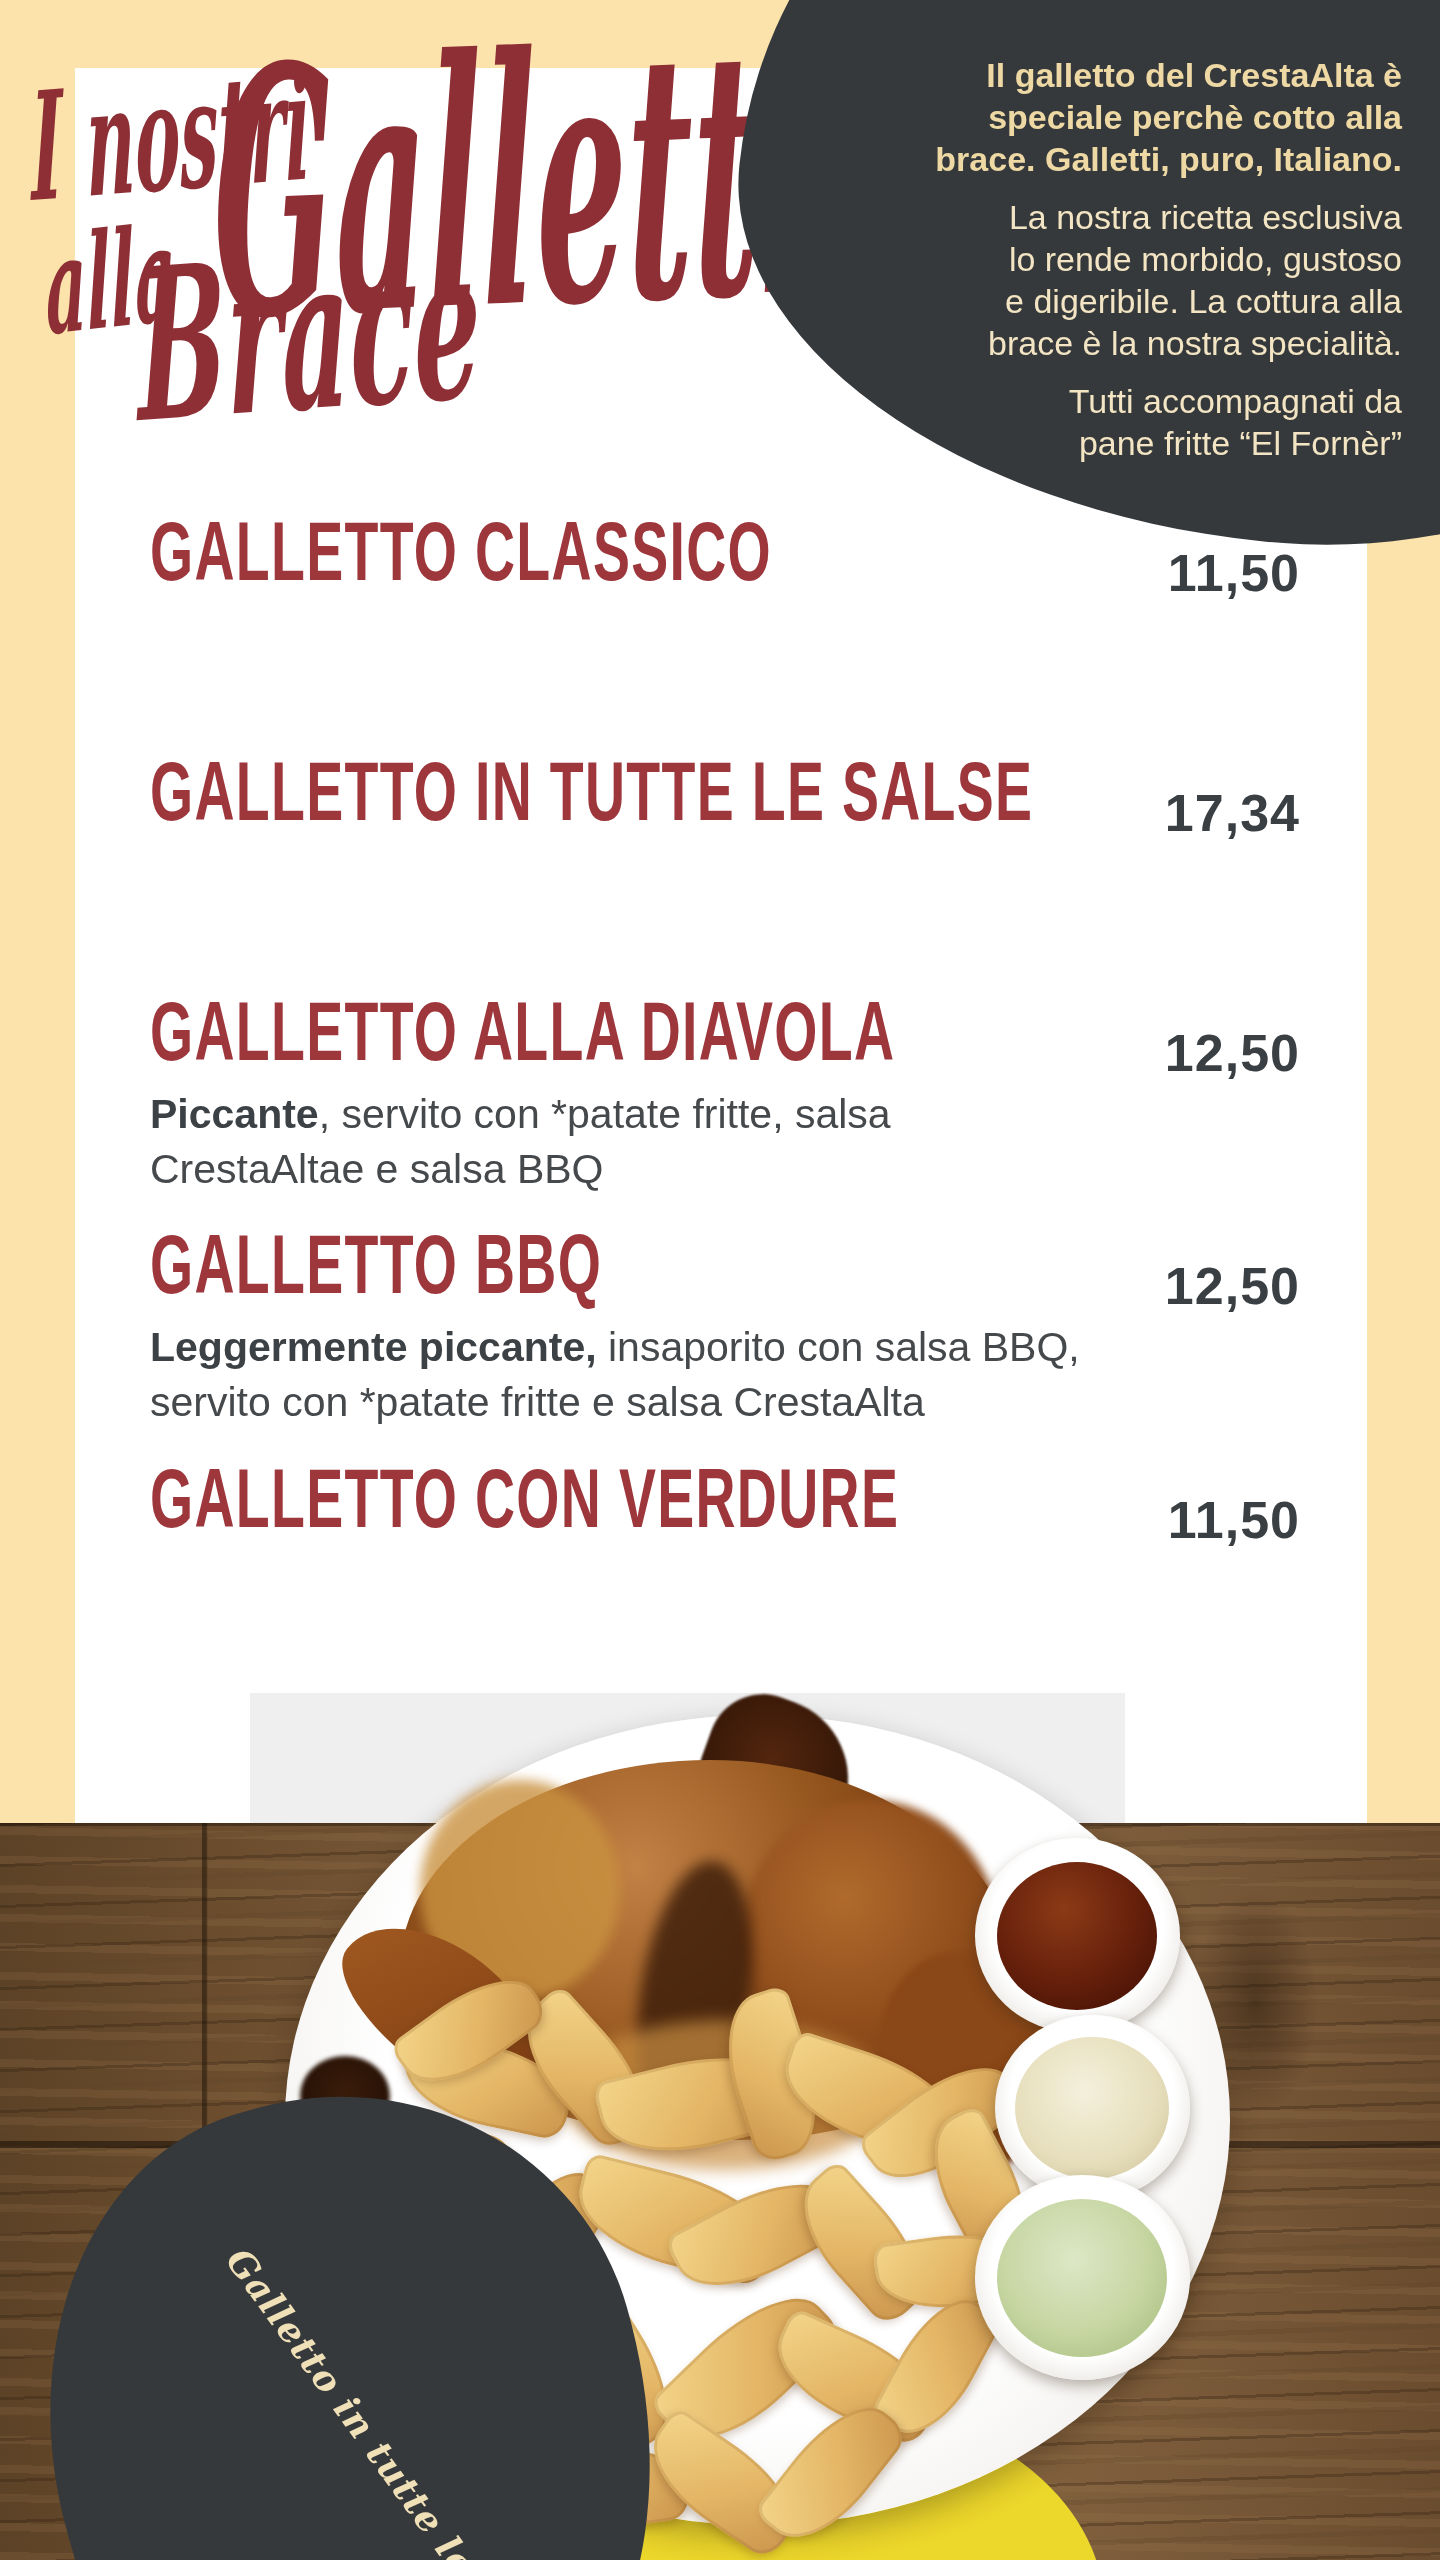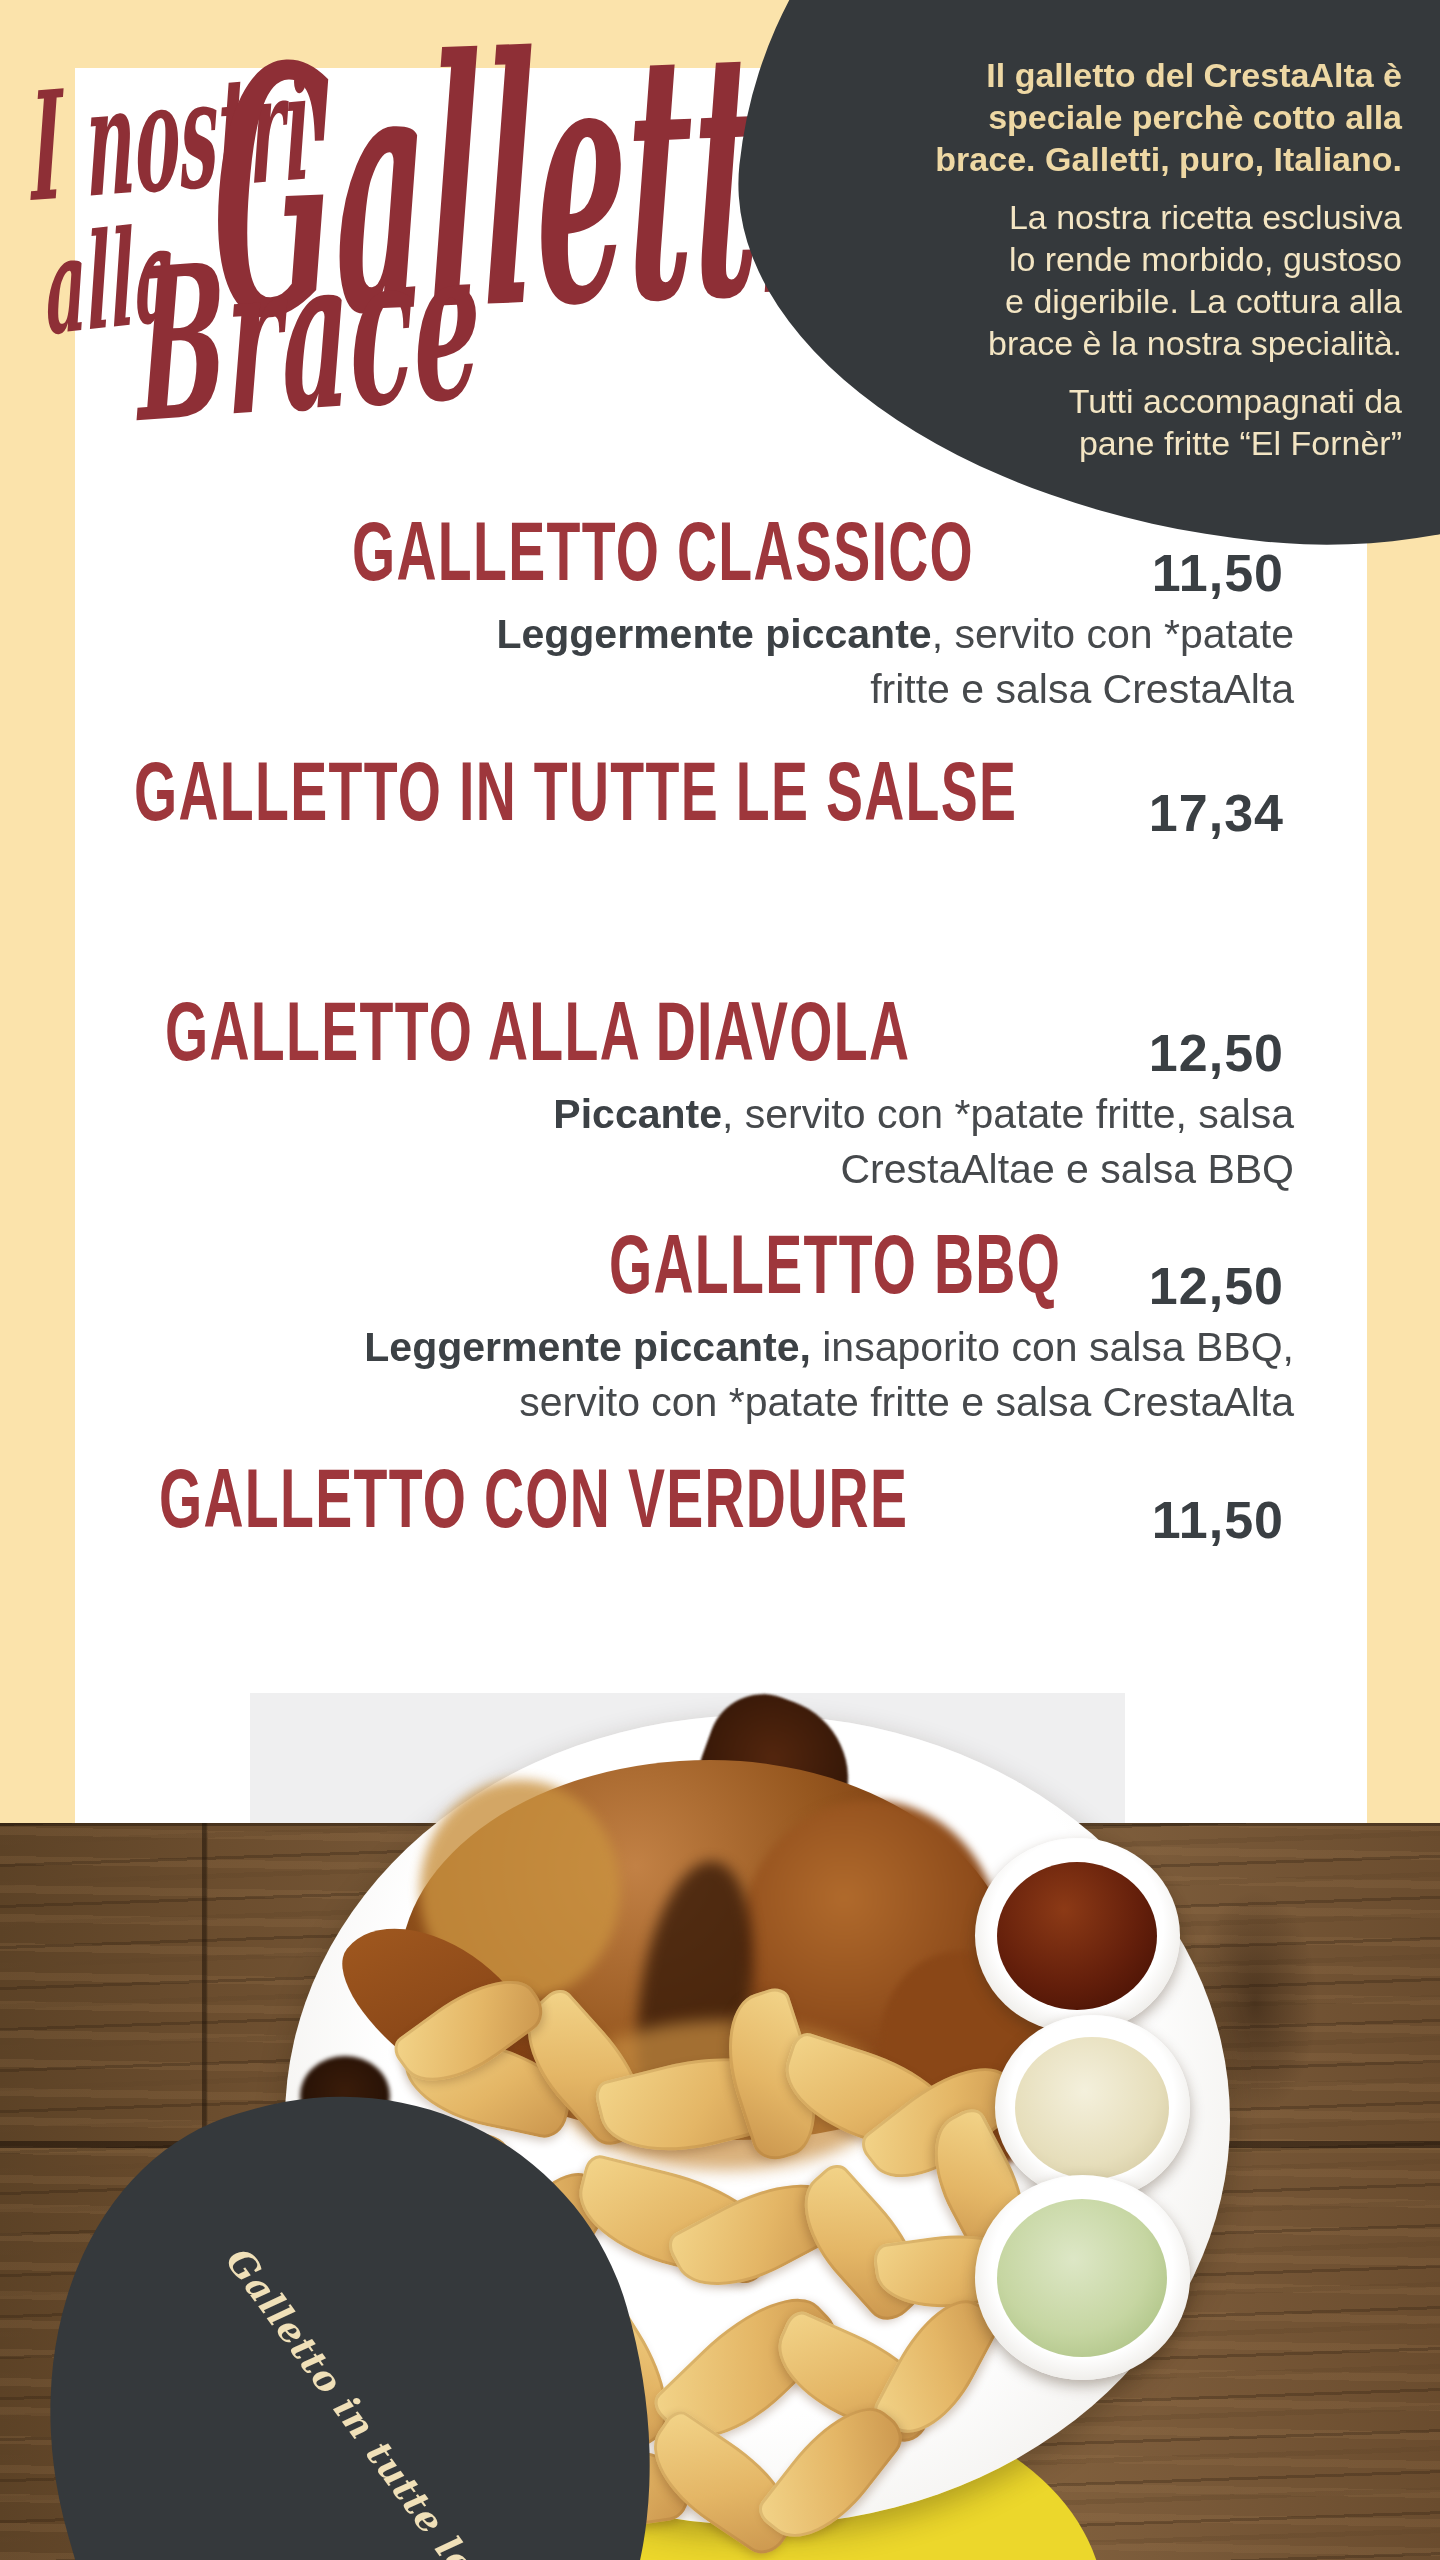--- a/index.html
+++ b/index.html
@@ -17,21 +17,21 @@
 
   
   .bubble{position:absolute;left:745px;top:-262px;width:1012px;height:800px;background:#35393c;
           border-radius:50% 50% 45% 55% / 60% 60% 40% 40%;transform:rotate(6deg);z-index:4;}
   .bubble-text{position:absolute;top:54px;right:38px;width:660px;text-align:right;z-index:5;}
   .bubble-text p{margin:0 0 16px 0;font-size:34px;line-height:42px;white-space:pre-line;}
   .bubble-lead{font-weight:bold;color:#eed8a4;}
   .bubble-body,.bubble-foot{color:#f3e5c3;}
 
   
-  .menu-item{position:absolute;left:134px;width:1160px;z-index:6;text-align:right;}
+  .menu-item{position:absolute;left:150px;width:1160px;z-index:6;}
   .item-name{display:inline-block;font-size:84px;line-height:84px;font-weight:bold;color:#9e373c;
              letter-spacing:2px;transform:scaleX(.66);transform-origin:left bottom;white-space:nowrap;}
   .item-price{position:absolute;top:34px;right:10px;font-size:52px;font-weight:bold;color:#3a3f43;letter-spacing:1px;}
   .item-desc{margin:14px 0 0 0;font-size:41px;line-height:55px;color:#46494c;white-space:pre-line;}
   .item-desc b{color:#3c4145;}
 
   
   .inset{position:absolute;left:250px;top:1693px;width:875px;height:132px;background:#efeff0;z-index:2;}
   .wood{position:absolute;left:0;top:1823px;width:1440px;height:737px;z-index:2;background-color:#6e4f32;
     background-image:
@@ -85,22 +85,20 @@
 lo rende morbido, gustoso
 e digeribile. La cottura alla
 brace è la nostra specialità.</p>
     <p class="bubble-foot">Tutti accompagnati da
 pane fritte “El Fornèr”</p>
   </div>
 
   <div class="menu-item" style="top:509px;">
     <span class="item-name">GALLETTO CLASSICO</span>
     <span class="item-price">11,50</span>
-    <p class="item-desc"><b>Leggermente piccante</b><span>, servito con *patate
-fritte e salsa CrestaAlta</span></p>
   </div>
   <div class="menu-item" style="top:749px;">
     <span class="item-name">GALLETTO IN TUTTE LE SALSE</span>
     <span class="item-price">17,34</span>
   </div>
   <div class="menu-item" style="top:989px;">
     <span class="item-name">GALLETTO ALLA DIAVOLA</span>
     <span class="item-price">12,50</span>
     <p class="item-desc"><b>Piccante</b><span>, servito con *patate fritte, salsa
 CrestaAltae e salsa BBQ</span></p>

